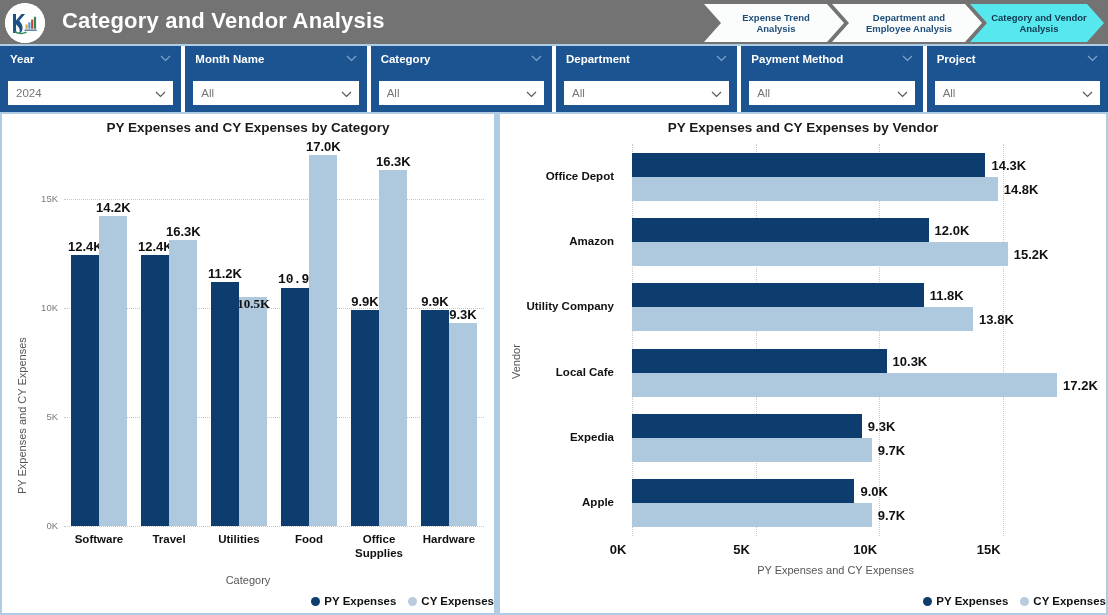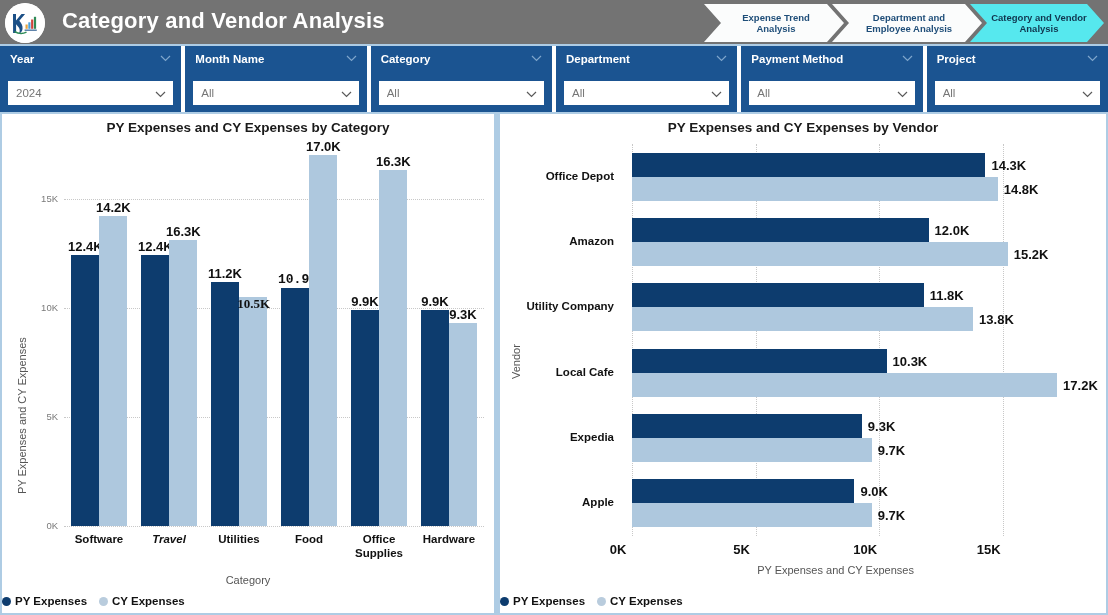--- a/index.html
+++ b/index.html
@@ -142,21 +142,21 @@
   .bar.py { background: #0d3c6e; }
   .bar.cy { background: #aec8de; }
   .dlabel {
     position: absolute; font-size: 13px; font-weight: bold; color: #111111;
     white-space: nowrap;
   }
 
   
   .legend {
     position: absolute; bottom: 6px; left: 0; width: 100%;
-    display: flex; align-items: center; justify-content: flex-start; gap: 12px;
+    display: flex; align-items: center; justify-content: flex-end; gap: 12px;
   }
   .legend-item { display: flex; align-items: center; gap: 4px; cursor: pointer; }
   .legend-dot { width: 9px; height: 9px; border-radius: 50%; }
   .legend-dot.py { background: #0d3c6e; }
   .legend-dot.cy { background: #b9ccdd; }
   .legend-text { font-size: 11.5px; font-weight: bold; color: #111111; }
 
   .vaxis-title {
     position: absolute;
     font-size: 11px; color: #555555;
@@ -350,21 +350,21 @@
         <div class="dlabel" style="left: 284px; top: 152px; width: 34px; text-align: center;">9.9K</div>
         <div class="bar cy" style="left: 315px; width: 28px; top: 28.3636px; height: 355.636px;"></div>
         <div class="dlabel" style="left: 312px; top: 12.3636px; width: 34px; text-align: center;">16.3K</div>
         <div class="bar py" style="left: 357px; width: 28px; top: 168px; height: 216px;"></div>
         <div class="dlabel" style="left: 354px; top: 152px; width: 34px; text-align: center;">9.9K</div>
         <div class="bar cy" style="left: 385px; width: 28px; top: 181.091px; height: 202.909px;"></div>
         <div class="dlabel" style="left: 382px; top: 165.091px; width: 34px; text-align: center;">9.3K</div>
       </div>
     <div id="cats-left" style="position:absolute; left:62px; top:418px; width:420px; height:40px;">
         <div class="cat-label" style="left: -3px; top: 0px; width: 76px;">Software</div>
-        <div class="cat-label" style="left: 67px; top: 0px; width: 76px; font-style: italic;">Travel</div>
+        <div class="cat-label" style="left: 67px; top: 0px; width: 76px;">Travel</div>
         <div class="cat-label" style="left: 137px; top: 0px; width: 76px;">Utilities</div>
         <div class="cat-label" style="left: 207px; top: 0px; width: 76px;">Food</div>
         <div class="cat-label" style="left: 277px; top: 0px; width: 76px;">Office
 Supplies</div>
         <div class="cat-label" style="left: 347px; top: 0px; width: 76px;">Hardware</div>
       </div>
     <div class="axis-title" style="left:0; top:460px; width:100%; text-align:center;">Category</div>
     <div class="legend">
       <div class="legend-item">
         <span class="legend-dot py"></span>

